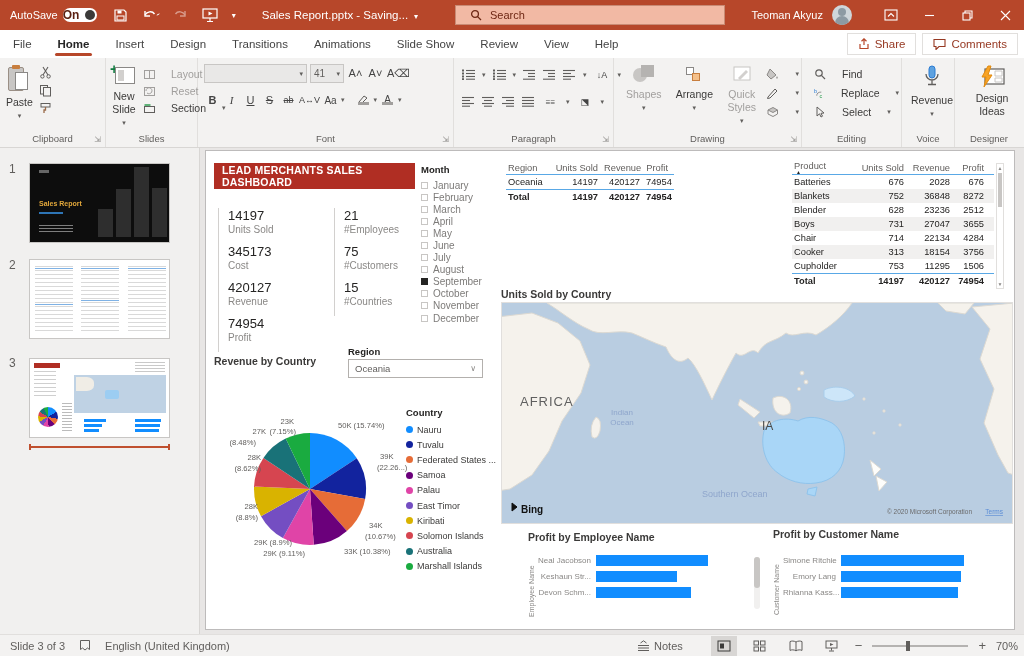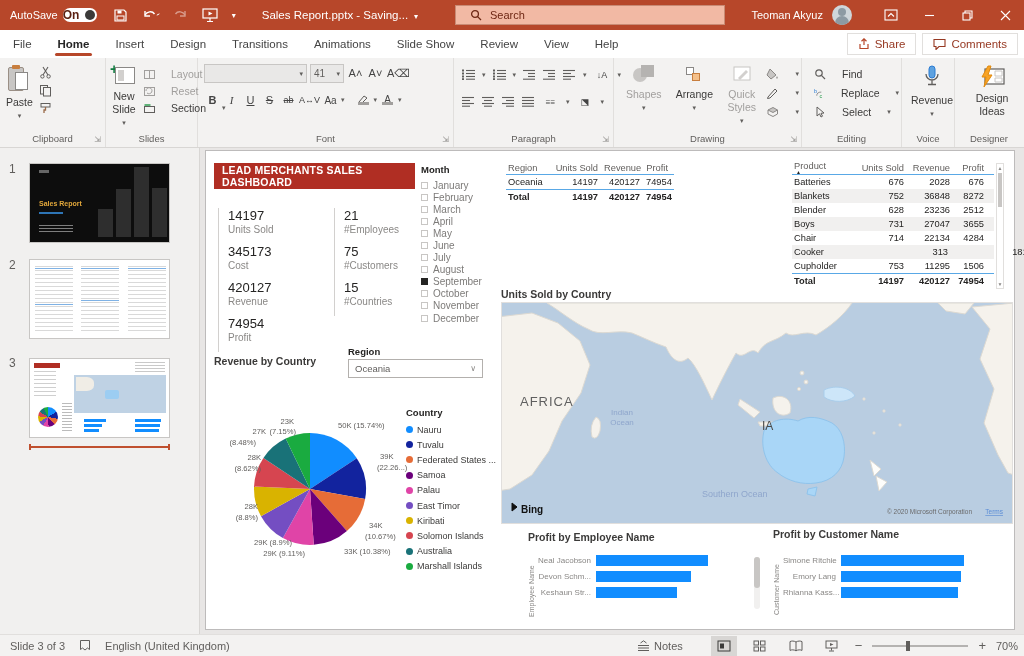--- a/index.html
+++ b/index.html
@@ -775,21 +775,21 @@
             <span>731</span>
             <span>27047</span>
             <span>3655</span>
           </div>
           <div class="rt-row " style="grid-template-columns: 66px 52px 46px 34px;">
             <span>Chair</span>
             <span>714</span>
             <span>22134</span>
             <span>4284</span>
           </div>
-          <div class="rt-row zebra" style="grid-template-columns: 66px 52px 46px 34px; gap: 44px;">
+          <div class="rt-row zebra" style="grid-template-columns: 66px 52px 46px 34px;">
             <span>Cooker</span>
             <span>313</span>
             <span>18154</span>
             <span>3756</span>
           </div>
           <div class="rt-row " style="grid-template-columns: 66px 52px 46px 34px;">
             <span>Cupholder</span>
             <span>753</span>
             <span>11295</span>
             <span>1506</span>
@@ -931,26 +931,26 @@
 
       <div class="bchart" style="left:322px;top:380px;width:236px;height:96px;">
         <div class="chart-title" style="position:static;">Profit by Employee Name</div>
         <div class="axis">Employee Name</div>
         <div id="empRows" style="margin-left:10px;margin-top:9px;">
             <div class="brow">
               <span class="bl">Neal Jacobson</span>
               <span class="bar" style="width:112px;background:#118DFF"></span>
             </div>
             <div class="brow">
+              <span class="bl">Keshaun Str...</span>
+              <span class="bar" style="width:81px;background:#118DFF"></span>
+            </div>
+            <div class="brow">
               <span class="bl">Devon Schm...</span>
               <span class="bar" style="width:95px;background:#118DFF"></span>
-            </div>
-            <div class="brow">
-              <span class="bl">Keshaun Str...</span>
-              <span class="bar" style="width:81px;background:#118DFF"></span>
             </div>
           </div>
         <div class="vscroll" style="right:4px;top:26px;height:52px;">
             <span class="th"></span>
           </div>
       </div>
 
       <div class="bchart" style="left:567px;top:377px;width:226px;height:99px;">
         <div class="chart-title" style="position:static;">Profit by Customer Name</div>
         <div class="axis">Customer Name</div>

